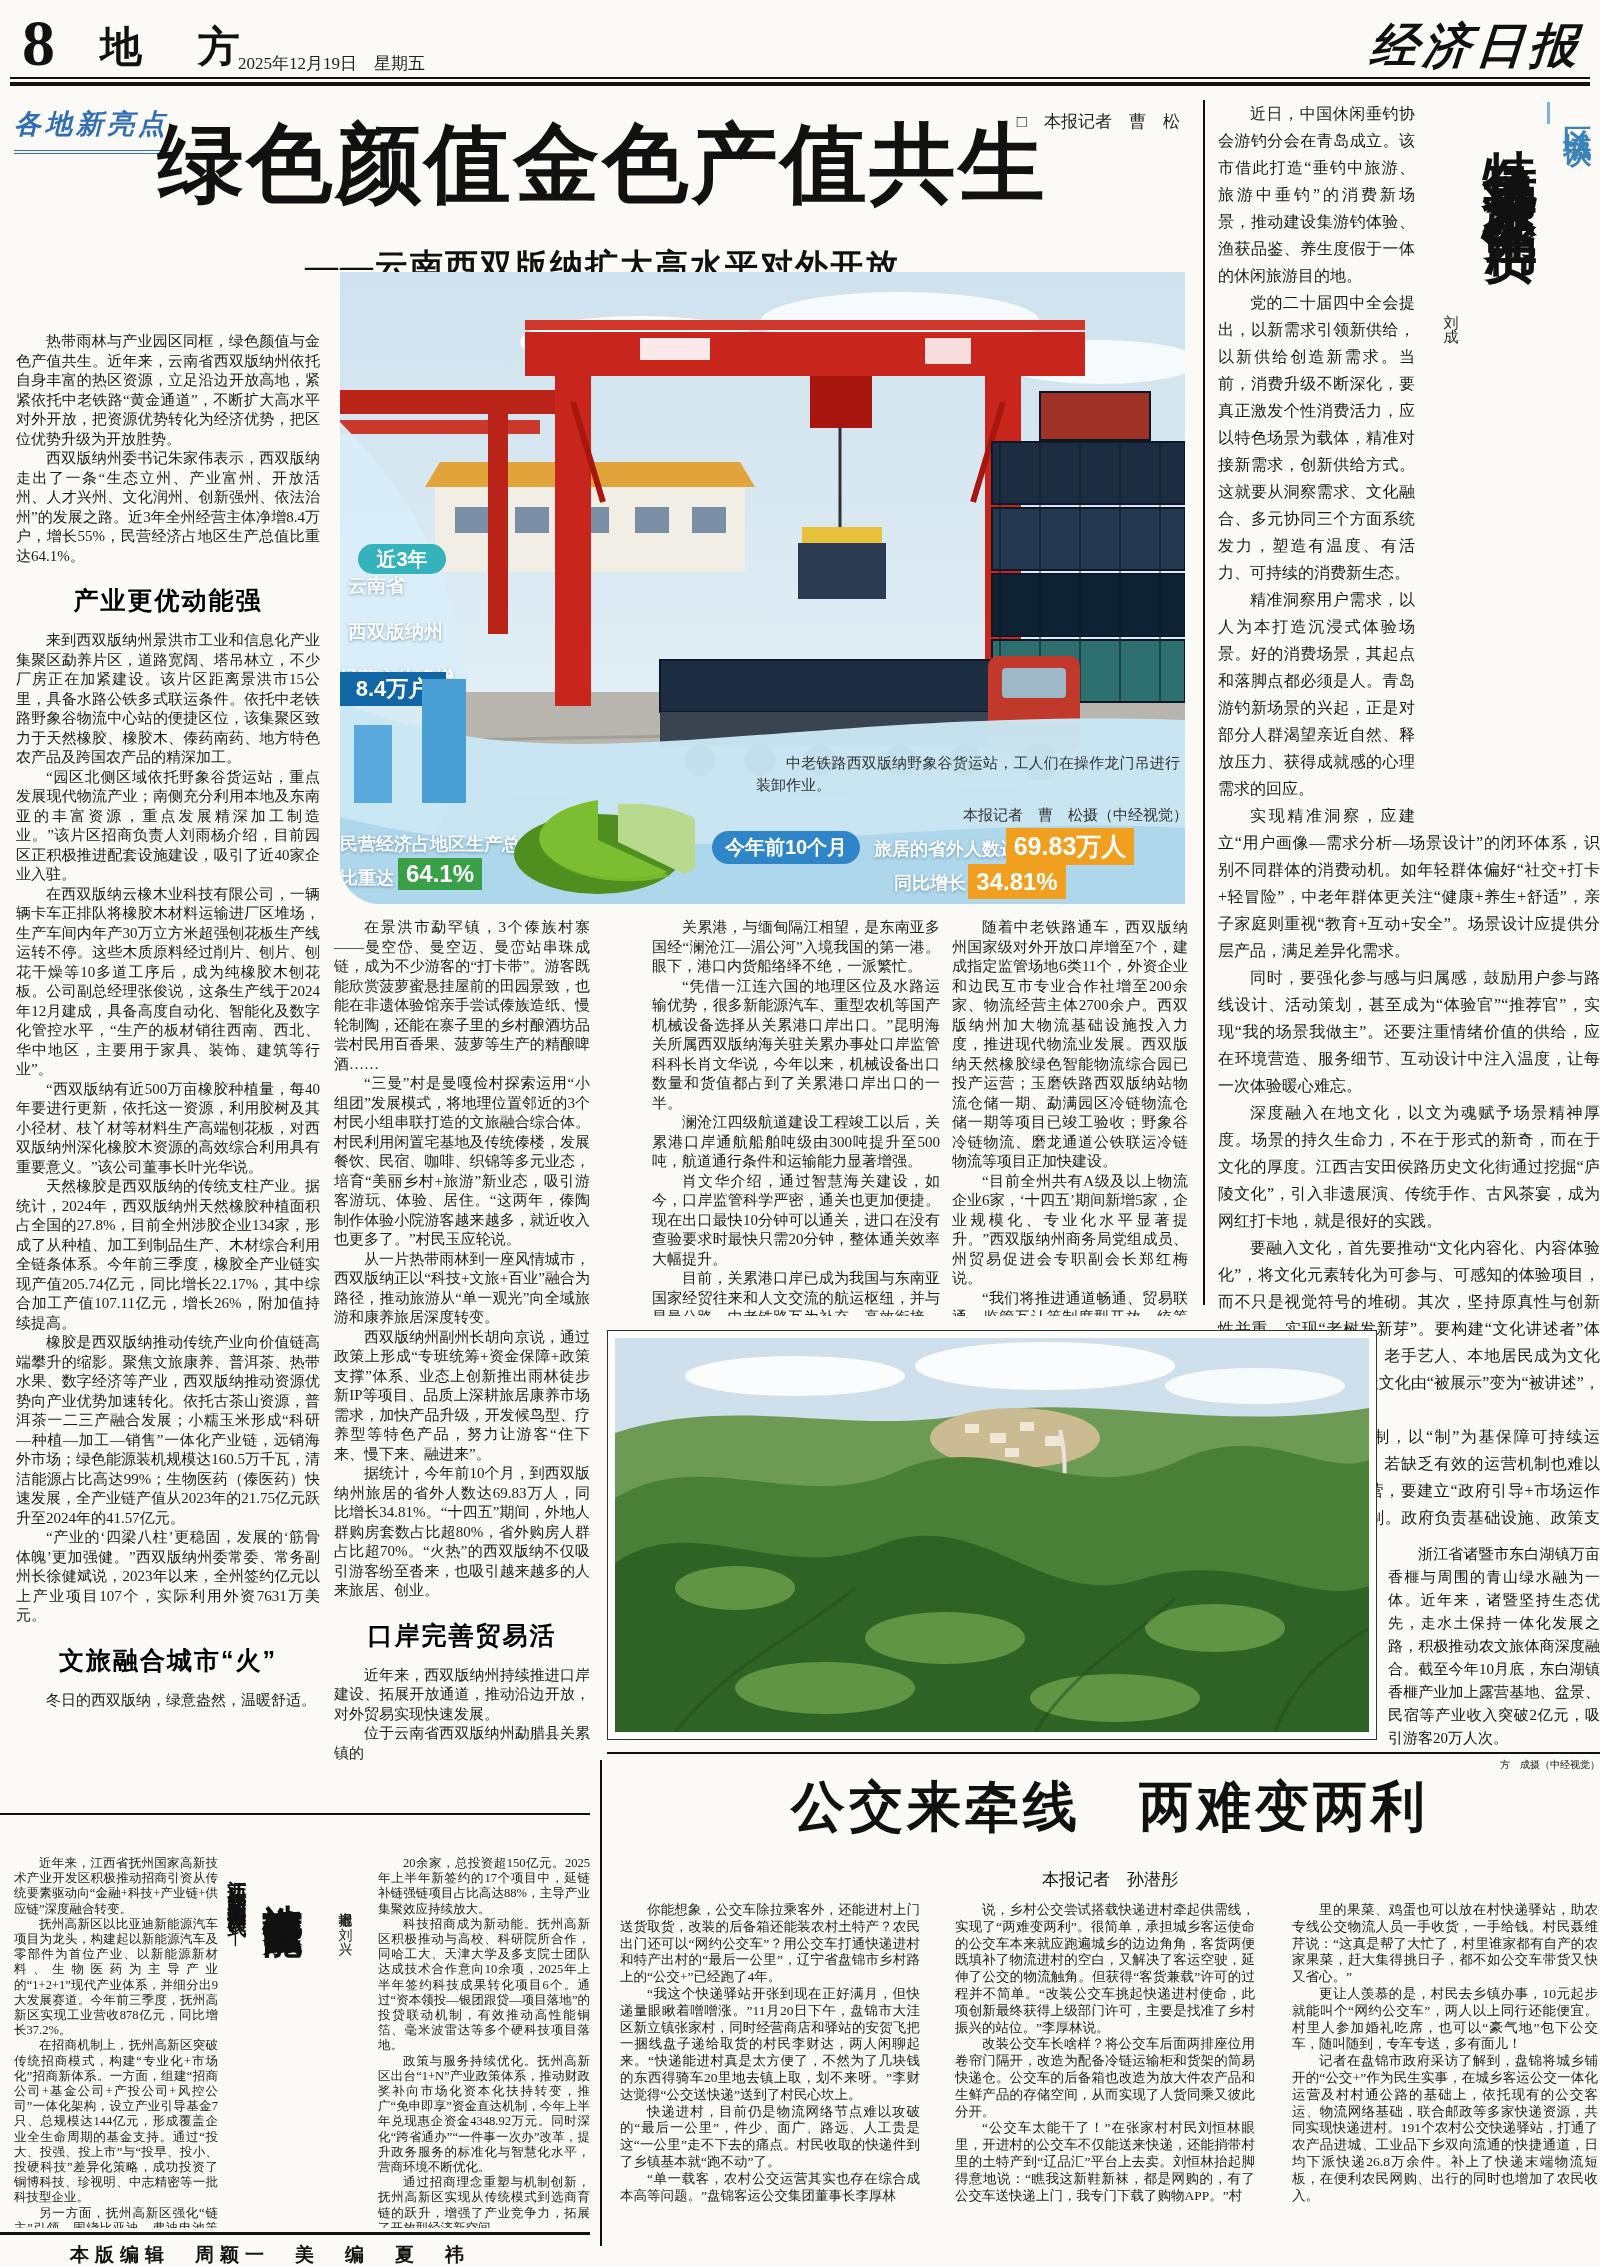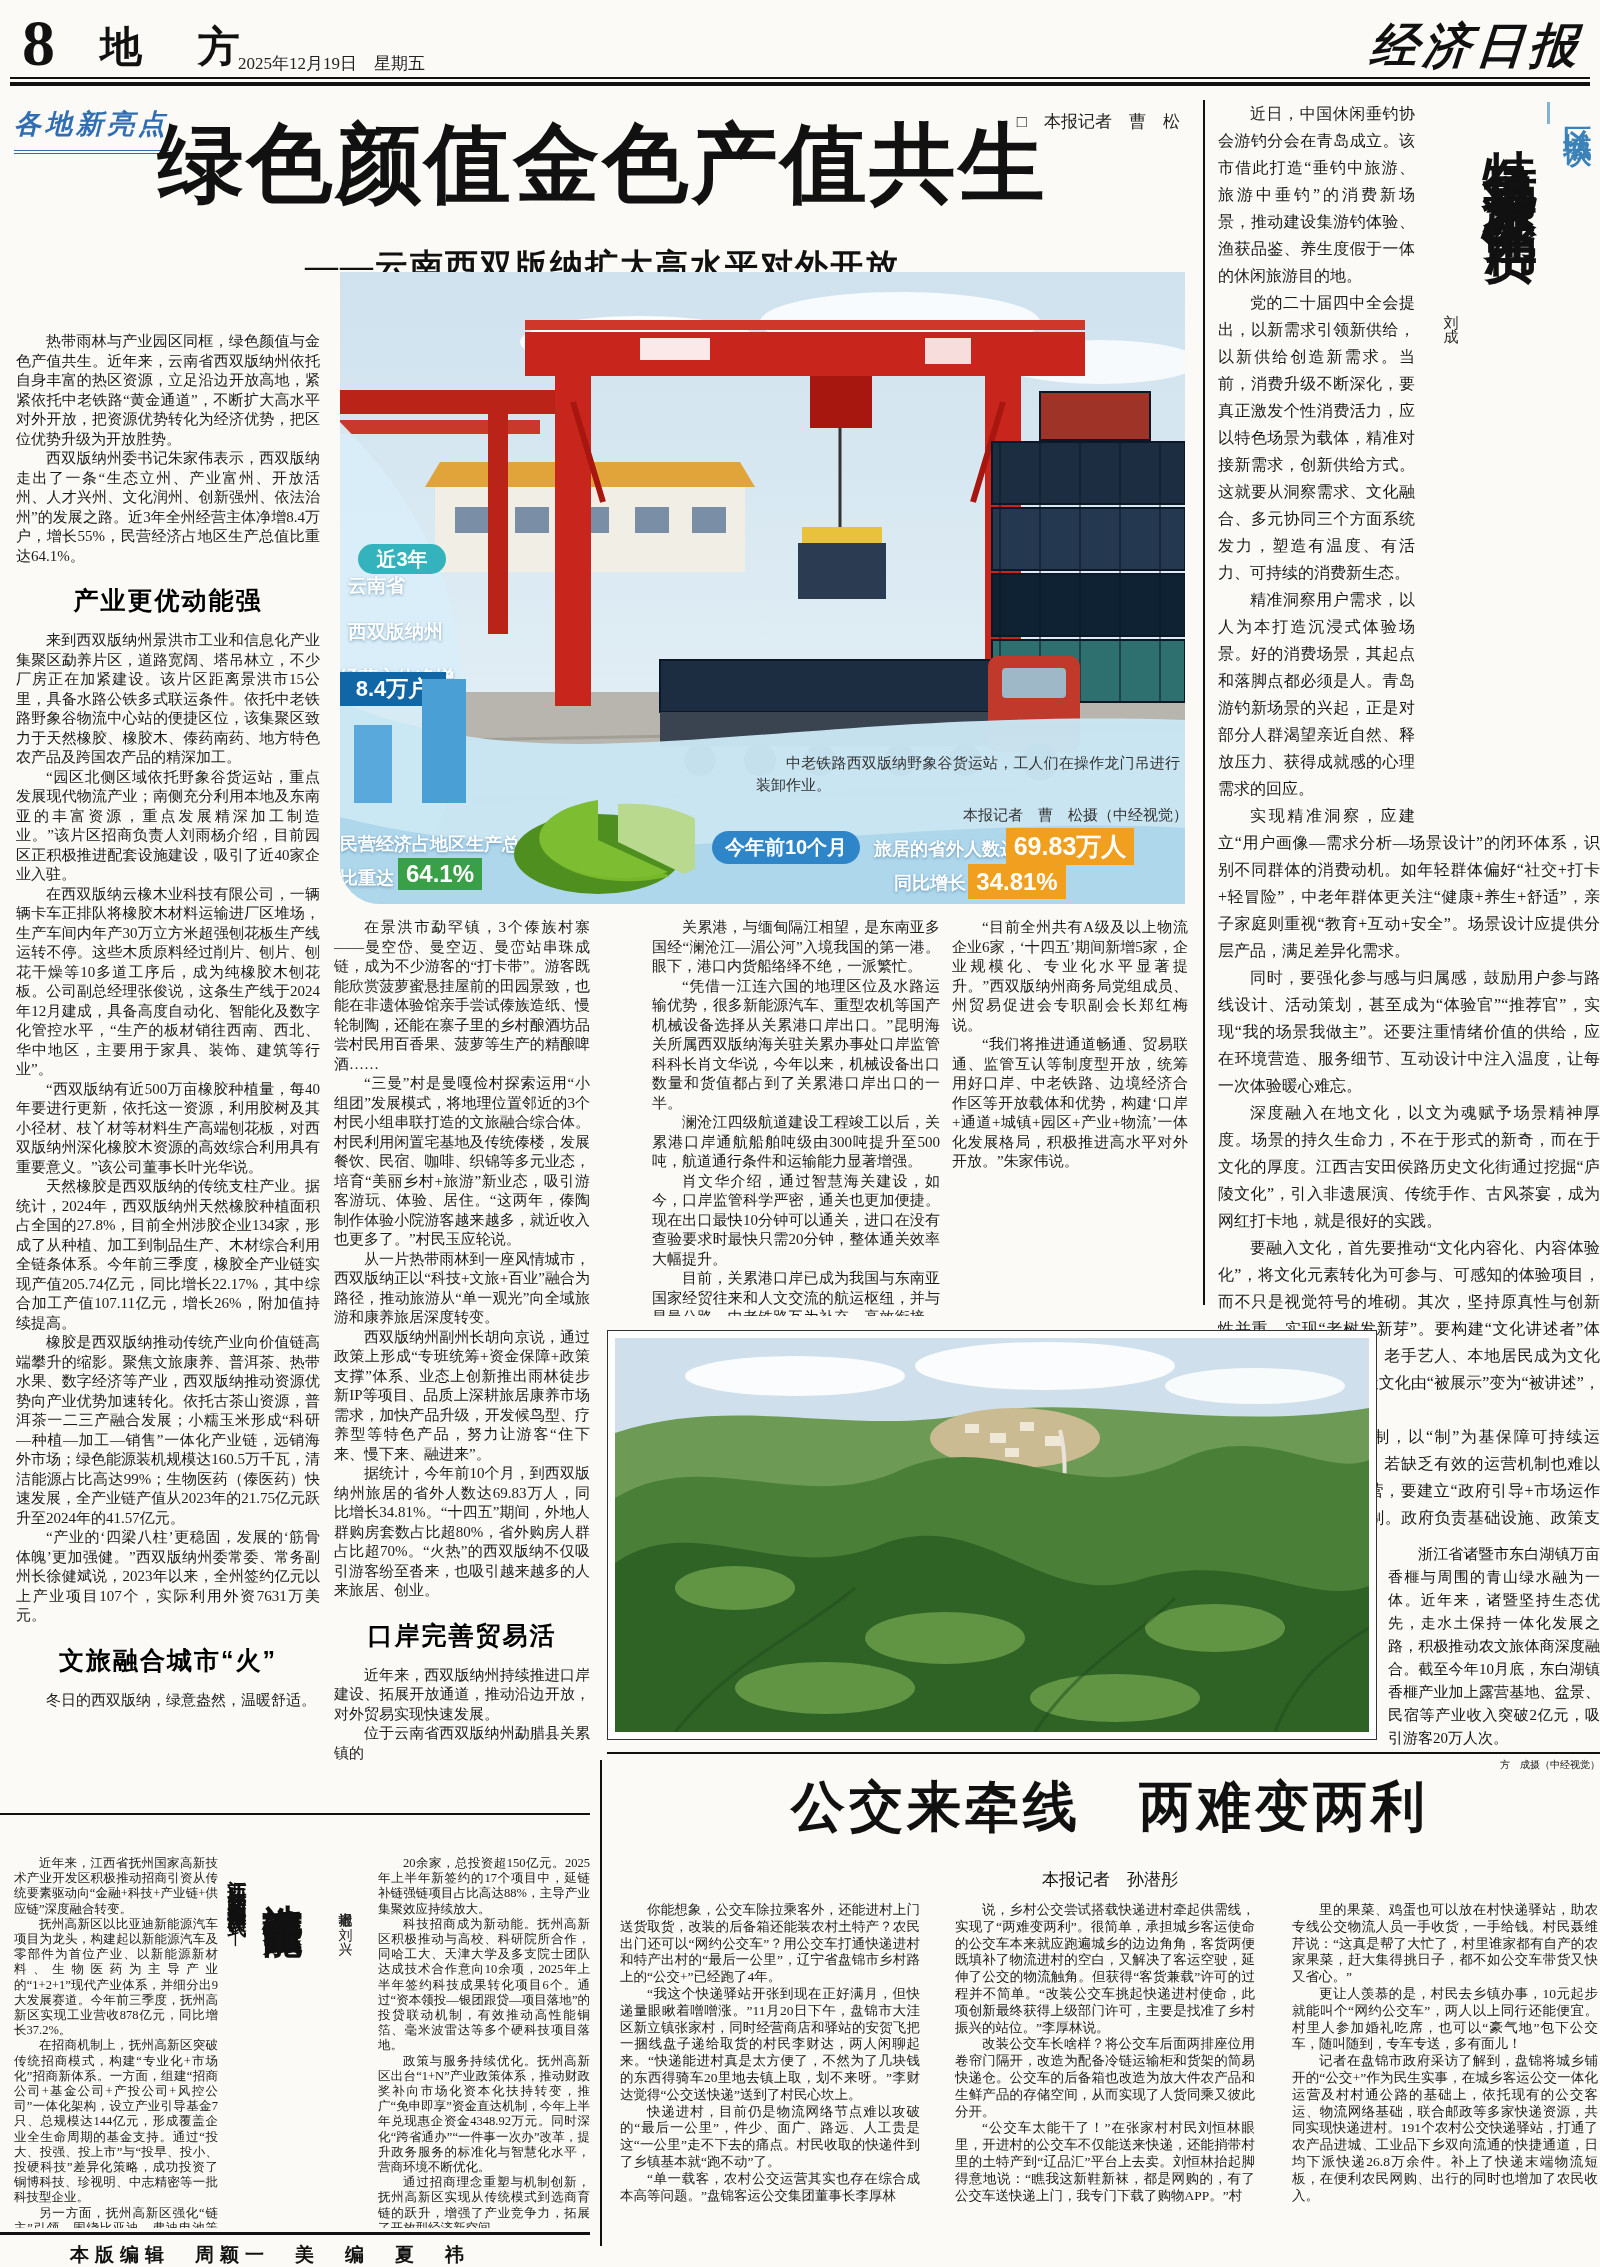--- a/index.html
+++ b/index.html
@@ -203,20 +203,21 @@
     <p>位于云南省西双版纳州勐腊县关累镇的</p>
   </div>
   <div class="abs col" style="left:652px;top:918px;width:288px;height:398px;">
     <p>关累港，与缅甸隔江相望，是东南亚多国经“澜沧江—湄公河”入境我国的第一港。眼下，港口内货船络绎不绝，一派繁忙。</p>
     <p>“凭借一江连六国的地理区位及水路运输优势，很多新能源汽车、重型农机等国产机械设备选择从关累港口岸出口。”昆明海关所属西双版纳海关驻关累办事处口岸监管科科长肖文华说，今年以来，机械设备出口数量和货值都占到了关累港口岸出口的一半。</p>
     <p>澜沧江四级航道建设工程竣工以后，关累港口岸通航船舶吨级由300吨提升至500吨，航道通行条件和运输能力显著增强。</p>
     <p>肖文华介绍，通过智慧海关建设，如今，口岸监管科学严密，通关也更加便捷。现在出口最快10分钟可以通关，进口在没有查验要求时最快只需20分钟，整体通关效率大幅提升。</p>
     <p>目前，关累港口岸已成为我国与东南亚国家经贸往来和人文交流的航运枢纽，并与昆曼公路、中老铁路互为补充、高效衔接。今年前三季度，经关累港口岸进出口货物18万余吨。</p>
   </div>
   <div class="abs col" style="left:952px;top:918px;width:236px;height:398px;">
+    <p>随着中老铁路通车，西双版纳州国家级对外开放口岸增至7个，建成指定监管场地6类11个，外资企业和边民互市专业合作社增至200余家、物流经营主体2700余户。西双版纳州加大物流基础设施投入力度，推进现代物流业发展。西双版纳天然橡胶绿色智能物流综合园已投产运营；玉磨铁路西双版纳站物流仓储一期、勐满园区冷链物流仓储一期等项目已竣工验收；野象谷冷链物流、磨龙通道公铁联运冷链物流等项目正加快建设。</p>
     <p>“目前全州共有A级及以上物流企业6家，‘十四五’期间新增5家，企业规模化、专业化水平显著提升。”西双版纳州商务局党组成员、州贸易促进会专职副会长郑红梅说。</p>
     <p>“我们将推进通道畅通、贸易联通、监管互认等制度型开放，统筹用好口岸、中老铁路、边境经济合作区等开放载体和优势，构建‘口岸+通道+城镇+园区+产业+物流’一体化发展格局，积极推进高水平对外开放。”朱家伟说。</p>
   </div>
 
   <div class="rule" style="left:1203px;top:100px;width:2px;height:1205px;"></div>
   <div class="abs rt">
     <div class="rt-float">
       <div class="rt-label">区域谈</div>
       <div class="rt-head">特色场景激发个性消费</div>
       <div class="rt-author">刘　成</div>

